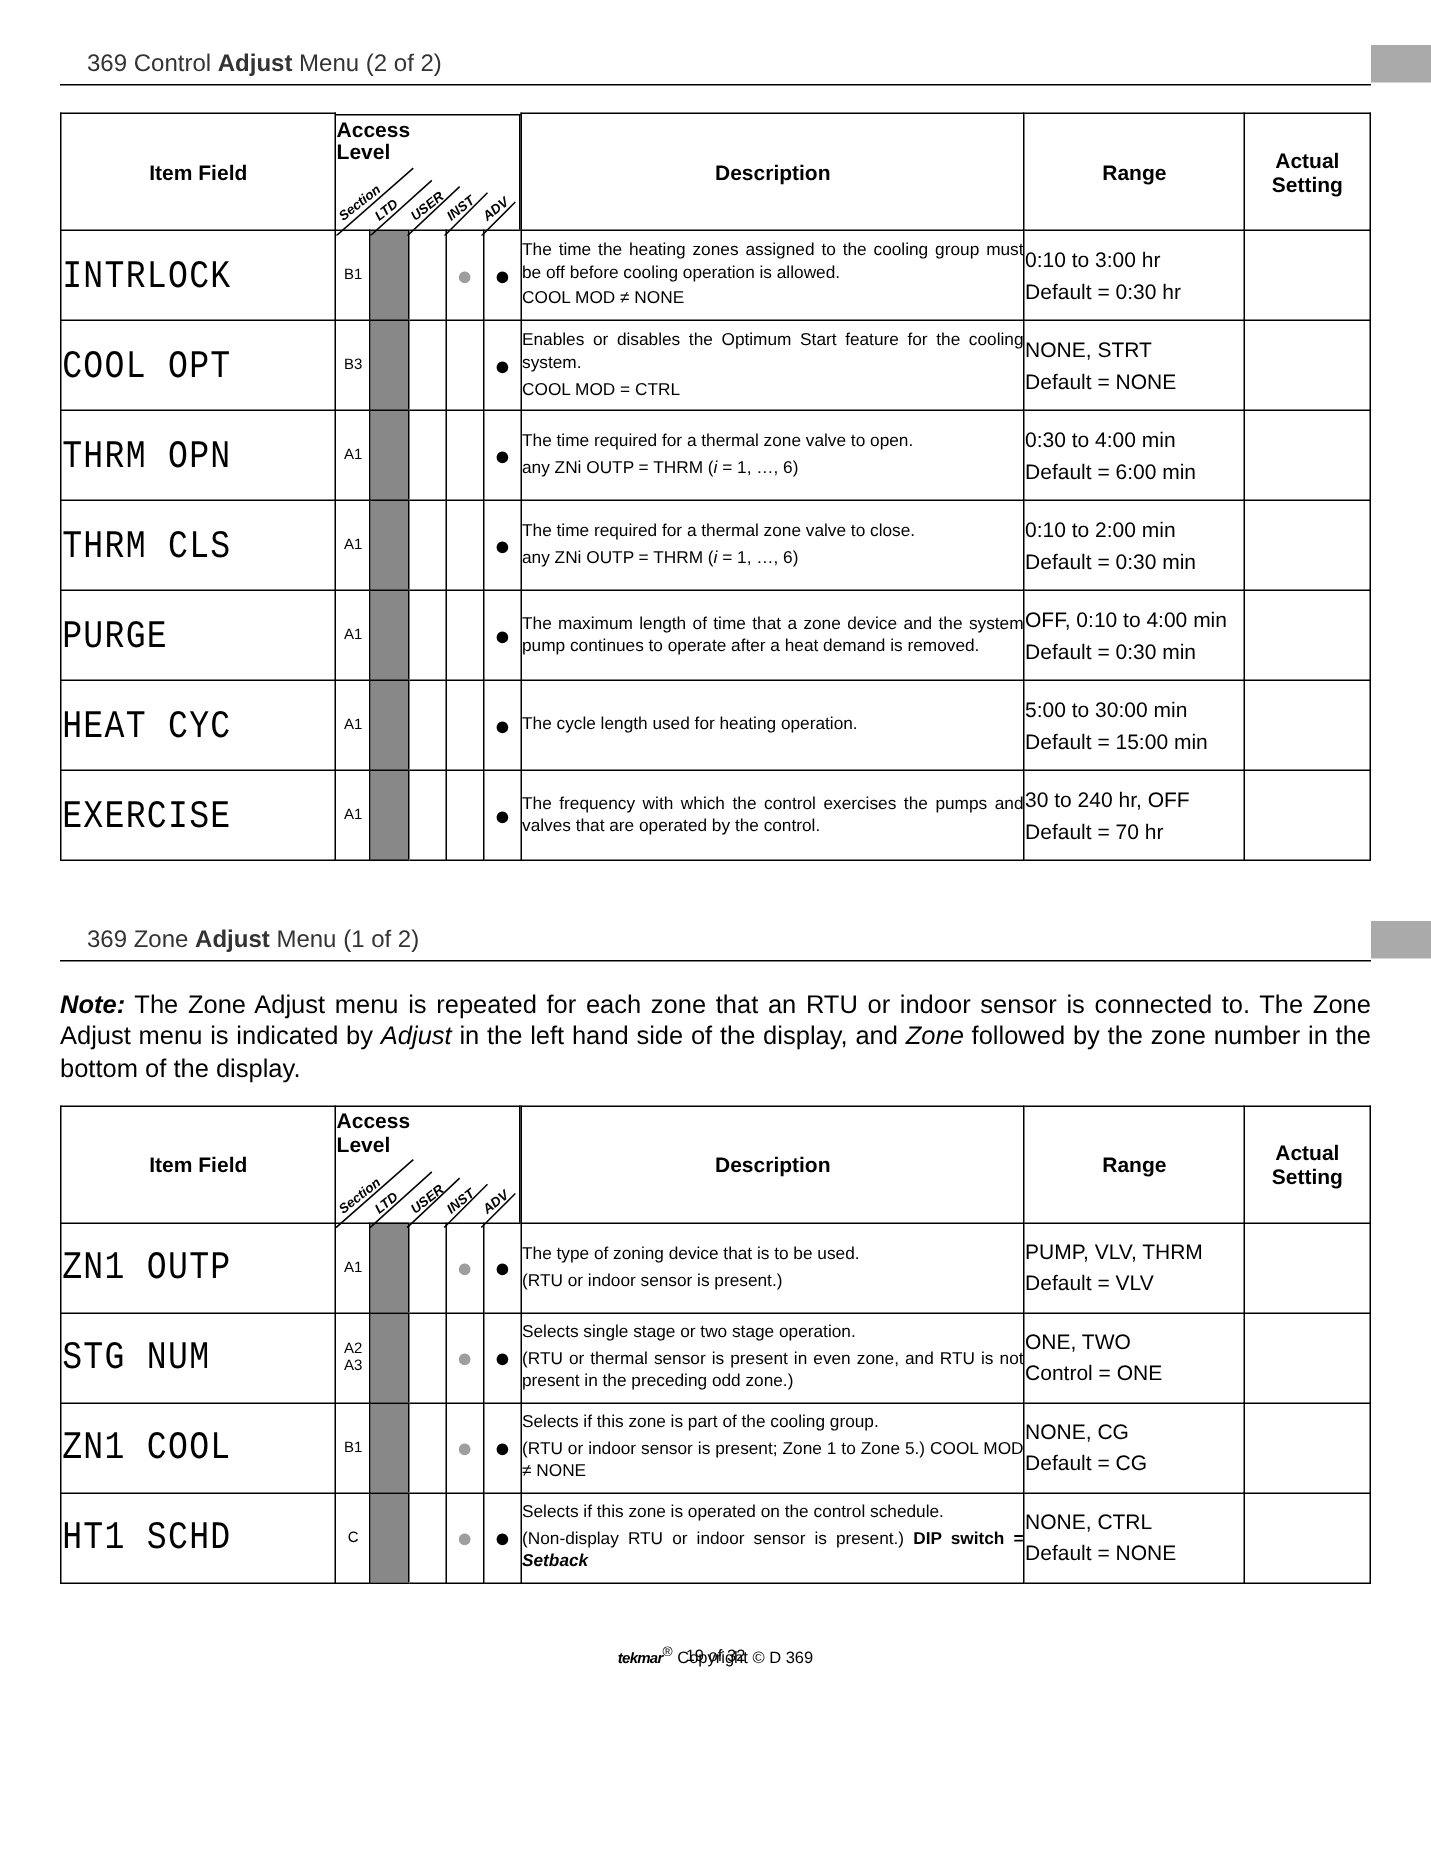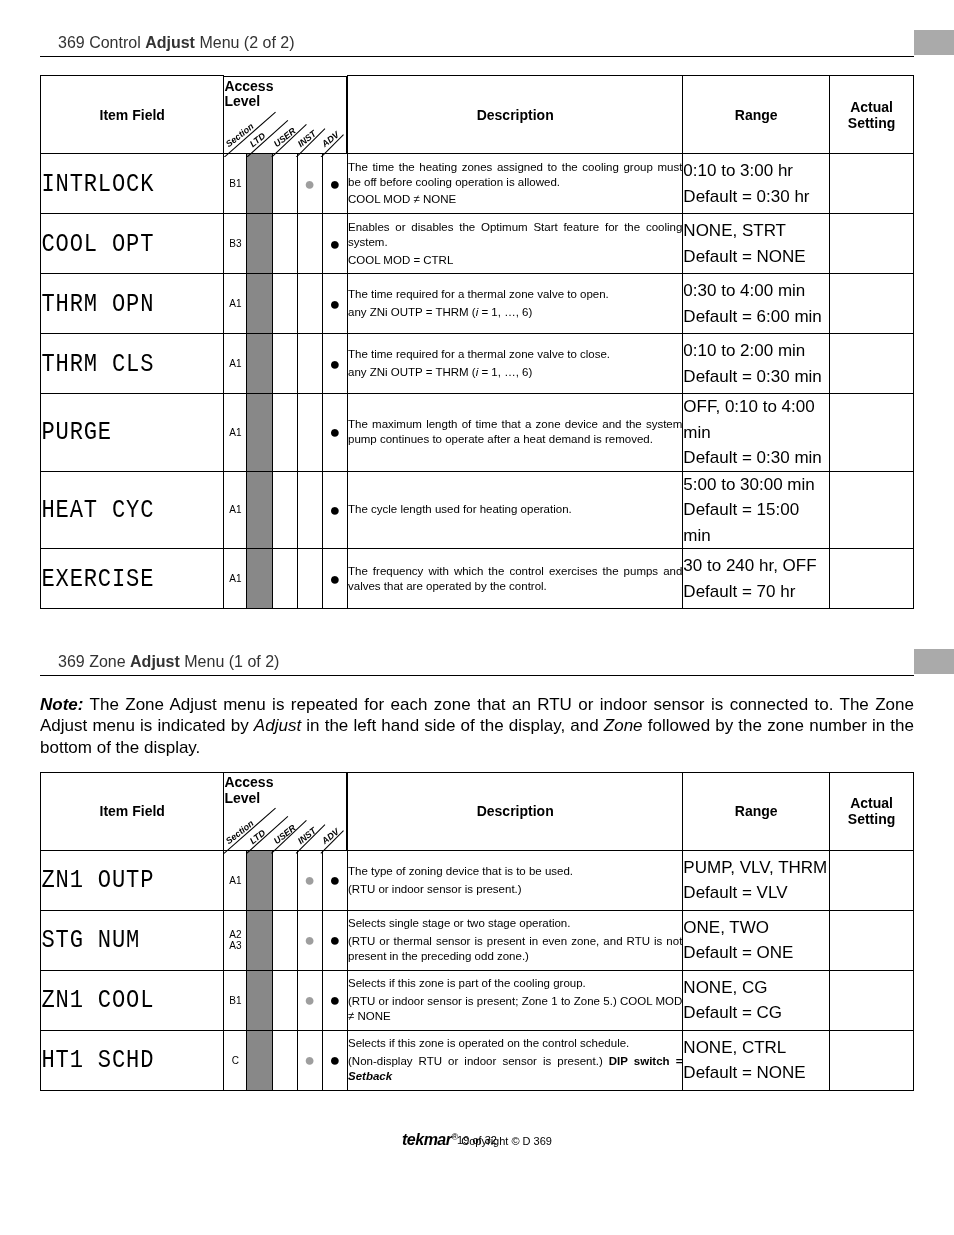--- a/index.html
+++ b/index.html
@@ -100,41 +100,41 @@
     white-space: nowrap;
     font-stretch: condensed;
     transform: scaleX(0.85);
     transform-origin: left center;
   }
   td.section-cell { font-size: 10px; text-align: center; }
   td.ltd-cell { background: #888; border-right: none !important; border-left: 1px solid #000 !important; }
   td.dot-cell { text-align: center; font-size: 18px; line-height: 1; }
   td.dot-cell.grey { color: #9e9e9e; }
   td.desc-cell { font-size: 11.5px; padding: 6px 8px; line-height: 1.3; text-align: justify; }
-  td.range-cell { font-size: 17px; padding: 6px 8px; line-height: 1.5; }
+  td.range-cell { font-size: 14px; padding: 6px 8px; line-height: 1.5; }
   td.actual-cell { }
 
   .note {
     font-size: 17px;
     margin: 0 0 14px 0;
     text-align: justify;
     line-height: 1.25;
   }
   .note .b { font-weight: bold; font-style: italic; }
   .note .i { font-style: italic; }
 
   .footer {
     display: flex;
     justify-content: center;
     align-items: center;
     font-size: 11px;
     margin-top: 8px;
   }
   .footer .center { position: absolute; left: 50%; transform: translateX(-50%); }
-  .footer .brand { font-weight: bold; font-size: 16px; font-style: italic; letter-spacing: -0.5px; }
+  .footer .brand { font-weight: bold; font-size: 10px; font-style: italic; letter-spacing: -0.5px; }
   .footer-row { position: relative; height: 20px; }
 </style>
 </head>
 <body>
 
 <div class="section-header">
   <span>369 Control </span><span class="bold">Adjust</span><span> Menu (2 of 2)</span>
 </div>
 
 <table class="menu">
@@ -363,21 +363,21 @@
         <td class="ltd-cell"></td>
         <td class="dot-cell"></td>
         <td class="dot-cell grey">●</td>
         <td class="dot-cell">●</td>
         <td class="desc-cell">
           <div style="margin:3px 0">Selects single stage or two stage operation.</div>
           <div style="margin:3px 0">(RTU or thermal sensor is present in even zone, and RTU is not present in the preceding odd zone.)</div>
         </td>
         <td class="range-cell">
           <div>ONE, TWO</div>
-          <div>Default = ONE</div>
+          <div>Control = ONE</div>
         </td>
         <td class="actual-cell"></td>
       </tr>
       <tr>
         <td class="item-cell">ZN1 COOL</td>
         <td class="section-cell">B1</td>
         <td class="ltd-cell"></td>
         <td class="dot-cell"></td>
         <td class="dot-cell grey">●</td>
         <td class="dot-cell">●</td>

